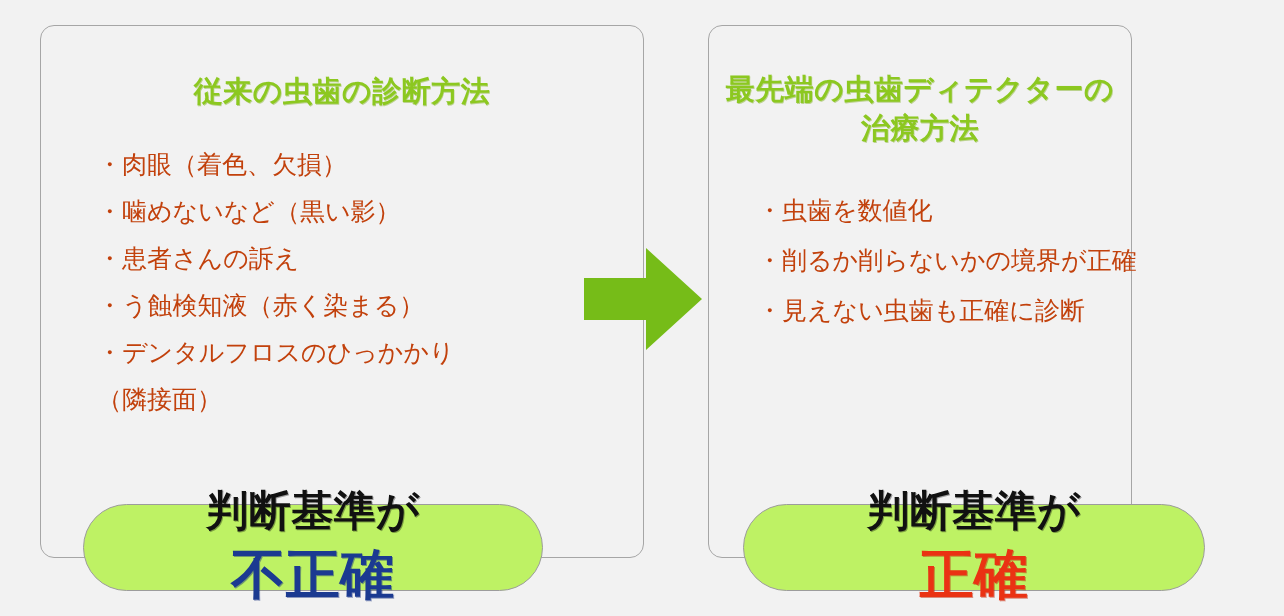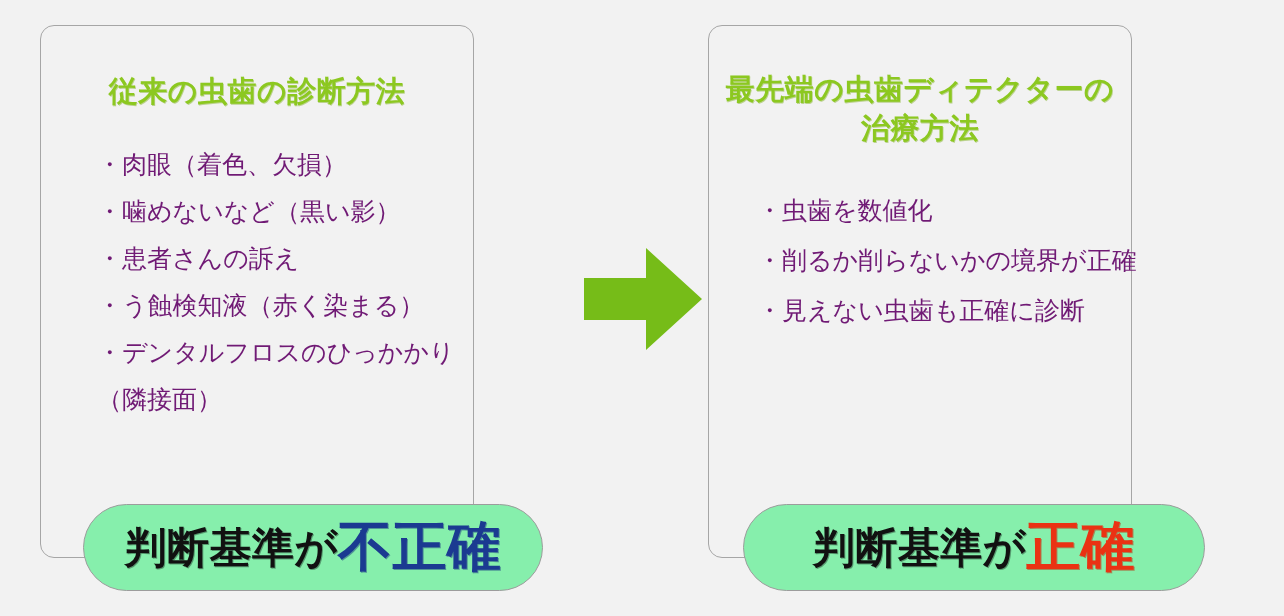--- a/index.html
+++ b/index.html
@@ -26,21 +26,21 @@
   .panel {
     position: absolute;
     background: #f2f2f2;
     border: 1.6px solid #a6a6a6;
     border-radius: 14px;
     box-sizing: border-box;
   }
   #panel-left {
     left: 40px;
     top: 25px;
-    width: 434px;
+    width: 604px;
     height: 533px;
   }
   #panel-right {
     left: 708px;
     top: 25px;
     width: 424px;
     height: 533px;
   }
 
   
@@ -58,21 +58,21 @@
   }
   #panel-left .panel-title { top: 46px; }
   #panel-right .panel-title { top: 44px; }
 
   
   .bullet-list {
     position: absolute;
     margin: 0;
     padding: 0;
     list-style: none;
-    color: #701a75;
+    color: #c2410c;
     font-size: 25px;
     line-height: 1.0;
   }
   #list-left {
     left: 56px;
     top: 126px;
     right: 18px;
   }
   #list-right {
     left: 48px;
@@ -84,29 +84,30 @@
     margin-bottom: 22px;
     font-weight: 500;
   }
   #list-right .bullet-item {
     margin-bottom: 25px;
   }
 
   
   .pill {
     position: absolute;
-    background: #86efac;
+    background: #bef264;
     border: 1.8px solid #9c9c9c;
     border-radius: 46px;
     box-sizing: border-box;
     display: flex;
     align-items: center;
     justify-content: center;
     white-space: nowrap;
     z-index: 5;
+    flex-direction: column;
   }
   #pill-left {
     left: 83px;
     top: 504px;
     width: 460px;
     height: 87px;
   }
   #pill-right {
     left: 743px;
     top: 504px;

